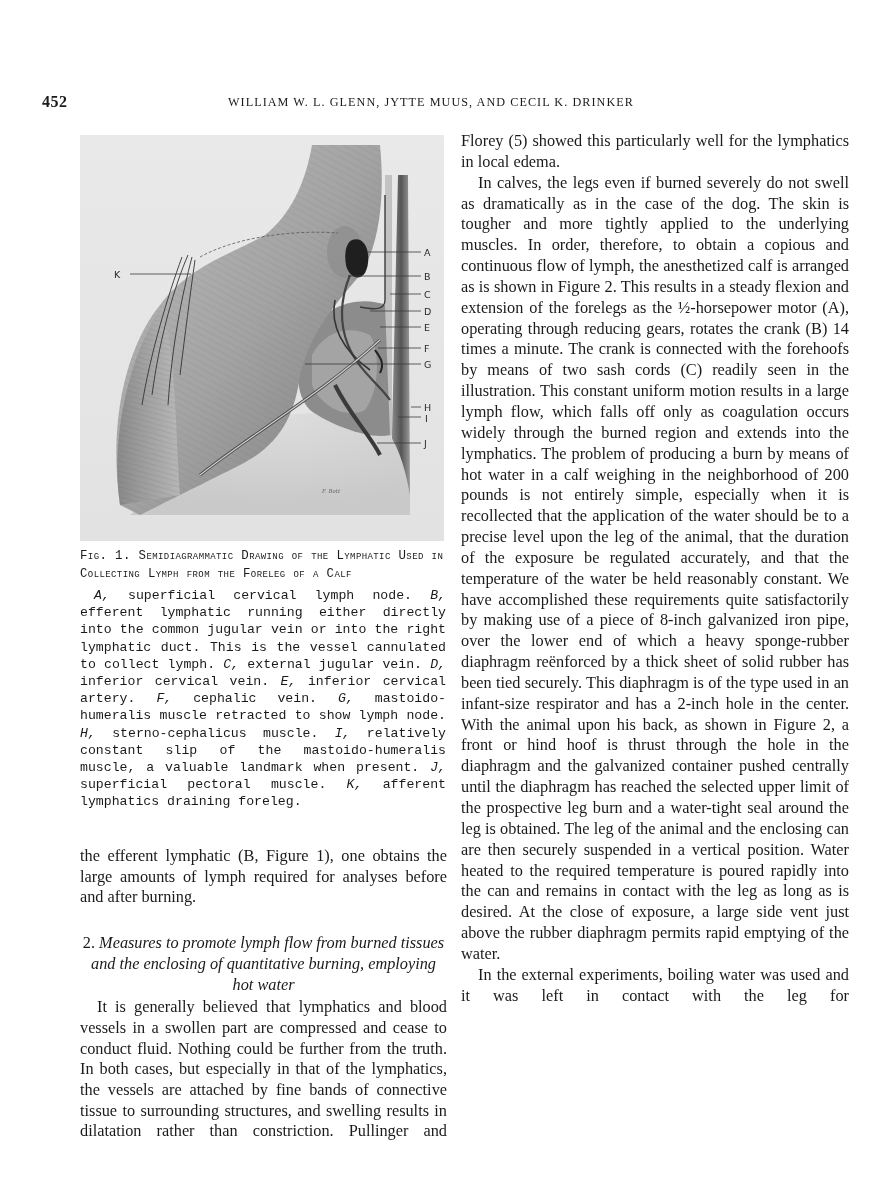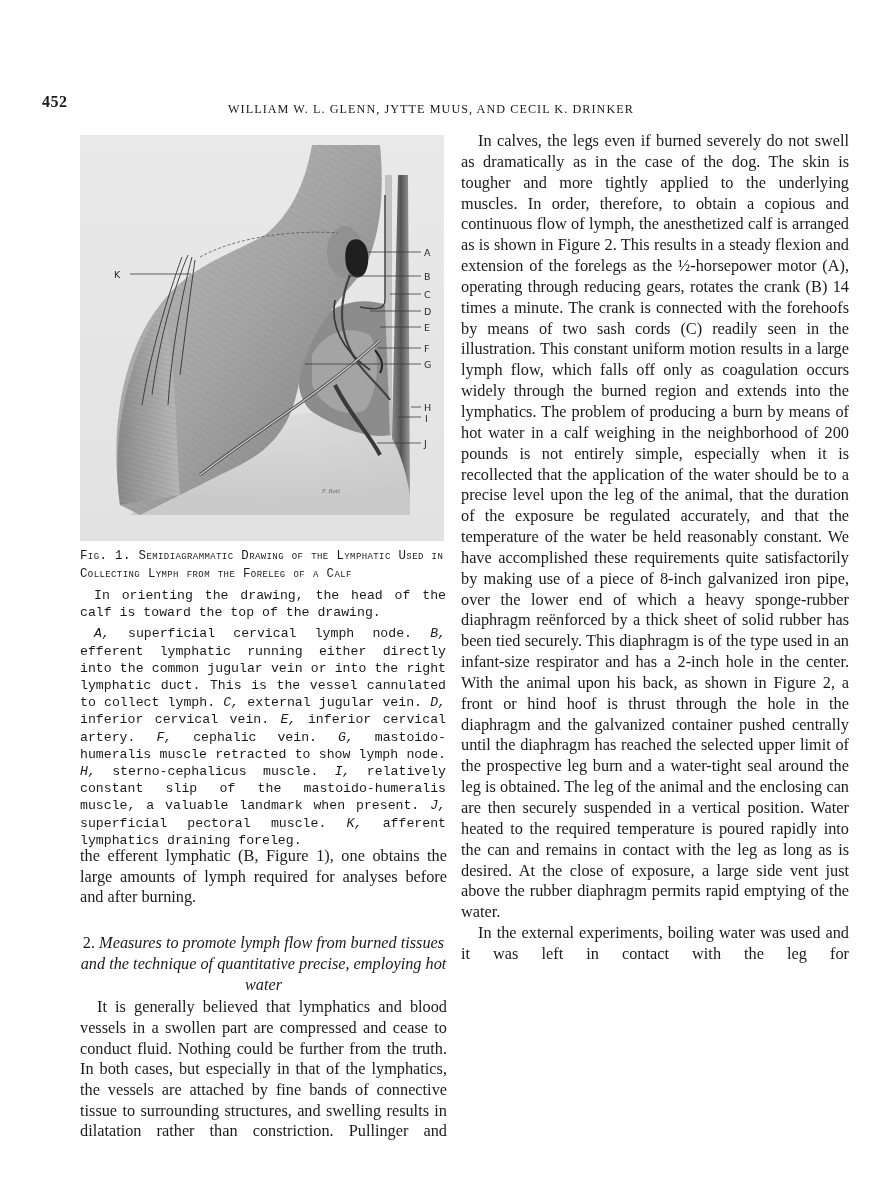--- a/index.html
+++ b/index.html
@@ -1,20 +1,20 @@
 <!DOCTYPE html>
 <html><head>
 <meta charset="utf-8">
 <style>
   html, body { margin: 0; padding: 0; background: #ffffff; }
   body { width: 890px; height: 1200px; position: relative; overflow: hidden;
          font-family: "Liberation Serif", "DejaVu Serif", serif; color: #1a1a1a; }
   .abs { position: absolute; text-align: right; }
   #page-number { left: 42px; top: 93px; font-size: 16px; font-weight: bold; letter-spacing: 0.5px; }
-  #running-head { left: 228px; top: 102px; font-size: 12.2px; letter-spacing: 1.05px; white-space: nowrap; }
+  #running-head { left: 228px; top: 95px; font-size: 12.2px; letter-spacing: 1.05px; white-space: nowrap; }
   #figure { left: 80px; top: 135px; width: 364px; height: 406px; }
   #figure svg { width: 100%; height: 100%; display: block; }
   .col { position: absolute; text-align: justify; }
   #caption { left: 80px; top: 548px; width: 366px; font-family: Liberation Mono, monospace; }
   .cap-title { font-size: 12.4px; line-height: 17.5px; font-variant: small-caps; letter-spacing: 0.4px; text-align: left; }
   .cap-par { font-size: 13.2px; line-height: 17.2px; text-indent: 14px; margin-top: 4px; text-align: justify; }
   .cap-par i { font-style: italic; }
   #left-body { left: 80px; top: 846px; width: 367px; }
   #right-body { left: 461px; top: 131px; width: 388px; }
   .body-p { font-size: 16.3px; line-height: 20.7px; margin: 0; text-align: justify; }
@@ -125,29 +125,29 @@
       <text x="345" y="287">I</text>
       <text x="344" y="312">J</text>
       <text x="34" y="143">K</text>
     </g>
     <text x="242" y="358" font-family="DejaVu Serif, serif" font-size="5.5" fill="#666" font-style="italic">F. Bott</text>
   </svg>
 </div>
 
 <div class="col" id="caption">
   <div class="cap-title">Fig. 1. Semidiagrammatic Drawing of the Lymphatic Used in Collecting Lymph from the Foreleg of a Calf</div>
-  <div class="cap-par">In orienting the drawing, the head of the calf is toward the top of the drawing.</div>
   <div class="cap-par" id="legend-par"><i>A,</i><span> superficial cervical lymph node.  </span><i>B,</i><span> efferent lymphatic running either directly into the common jugular vein or into the right lymphatic duct. This is the vessel cannulated to collect lymph.  </span><i>C,</i><span> external jugular vein.  </span><i>D,</i><span> inferior cervical vein.  </span><i>E,</i><span> inferior cervical artery.  </span><i>F,</i><span> cephalic vein.  </span><i>G,</i><span> mastoido-humeralis muscle retracted to show lymph node.  </span><i>H,</i><span> sterno-cephalicus muscle.  </span><i>I,</i><span> relatively constant slip of the mastoido-humeralis muscle, a valuable landmark when present.  </span><i>J,</i><span> superficial pectoral muscle.  </span><i>K,</i><span> afferent lymphatics draining foreleg.</span></div>
 </div>
 
 <div class="col" id="left-body">
   <p class="body-p">the efferent lymphatic (B, Figure 1), one obtains the large amounts of lymph required for analyses before and after burning.</p>
   <div class="section-head">
     <span class="num">2.</span>
-    <span>Measures to promote lymph flow from burned tissues and the technique of quantitative precise, employing hot water</span>
+    <span>Measures to promote lymph flow from burned tissues and the enclosing of quantitative burning, employing hot water</span>
   </div>
   <p class="body-p indent last-line-justify">It is generally believed that lymphatics and blood vessels in a swollen part are compressed and cease to conduct fluid. Nothing could be further from the truth. In both cases, but especially in that of the lymphatics, the vessels are attached by fine bands of connective tissue to surrounding structures, and swelling results in dilatation rather than constriction. Pullinger and</p>
 </div>
 
 <div class="col rb" id="right-body">
+  <p class="body-p">Florey (5) showed this particularly well for the lymphatics in local edema.</p>
   <p class="body-p indent">In calves, the legs even if burned severely do not swell as dramatically as in the case of the dog. The skin is tougher and more tightly applied to the underlying muscles. In order, therefore, to obtain a copious and continuous flow of lymph, the anesthetized calf is arranged as is shown in Figure 2. This results in a steady flexion and extension of the forelegs as the ½-horsepower motor (A), operating through reducing gears, rotates the crank (B) 14 times a minute. The crank is connected with the forehoofs by means of two sash cords (C) readily seen in the illustration. This constant uniform motion results in a large lymph flow, which falls off only as coagulation occurs widely through the burned region and extends into the lymphatics. The problem of producing a burn by means of hot water in a calf weighing in the neighborhood of 200 pounds is not entirely simple, especially when it is recollected that the application of the water should be to a precise level upon the leg of the animal, that the duration of the exposure be regulated accurately, and that the temperature of the water be held reasonably constant. We have accomplished these requirements quite satisfactorily by making use of a piece of 8-inch galvanized iron pipe, over the lower end of which a heavy sponge-rubber diaphragm reënforced by a thick sheet of solid rubber has been tied securely. This diaphragm is of the type used in an infant-size respirator and has a 2-inch hole in the center. With the animal upon his back, as shown in Figure 2, a front or hind hoof is thrust through the hole in the diaphragm and the galvanized container pushed centrally until the diaphragm has reached the selected upper limit of the prospective leg burn and a water-tight seal around the leg is obtained. The leg of the animal and the enclosing can are then securely suspended in a vertical position. Water heated to the required temperature is poured rapidly into the can and remains in contact with the leg as long as is desired. At the close of exposure, a large side vent just above the rubber diaphragm permits rapid emptying of the water.</p>
   <p class="body-p indent last-line-justify">In the external experiments, boiling water was used and it was left in contact with the leg for</p>
 </div>
 
 </body></html>

